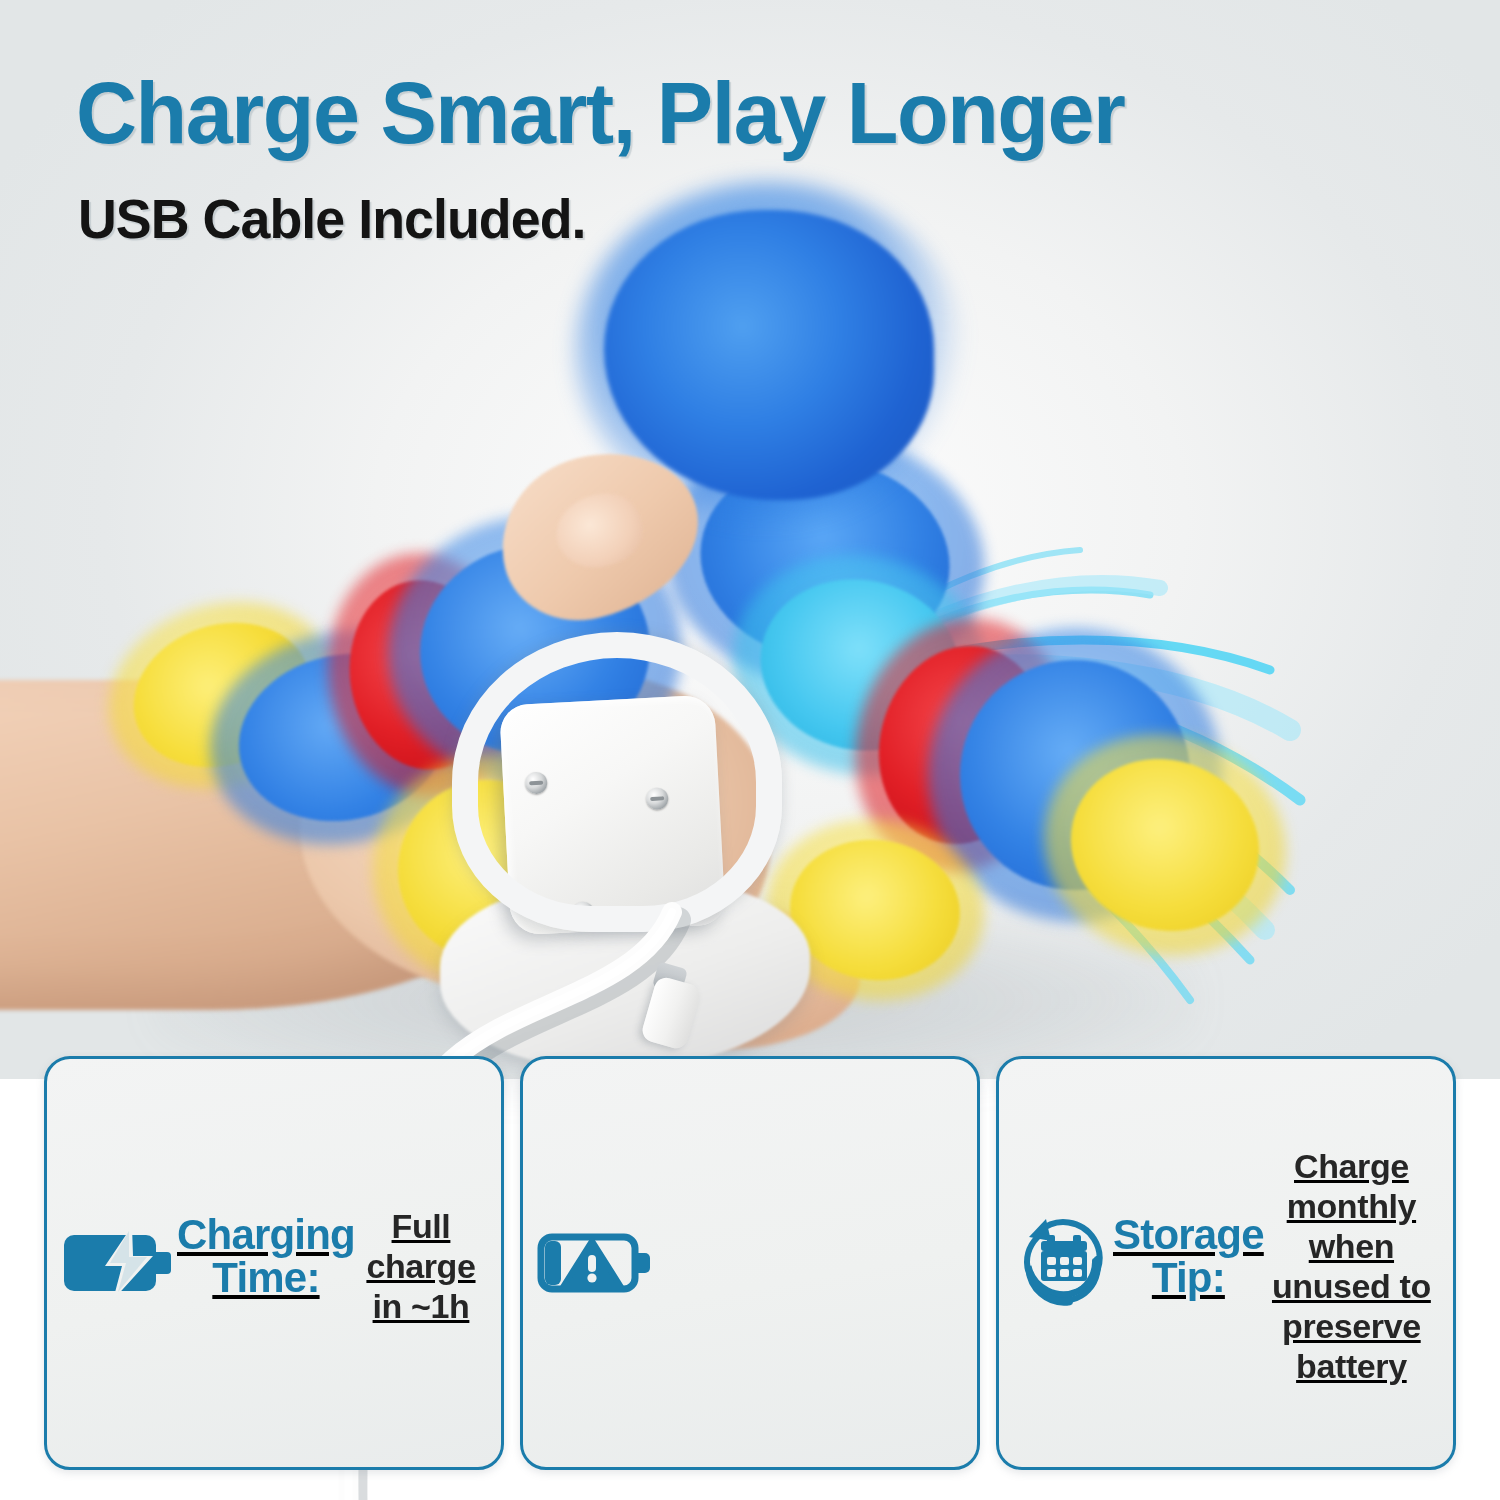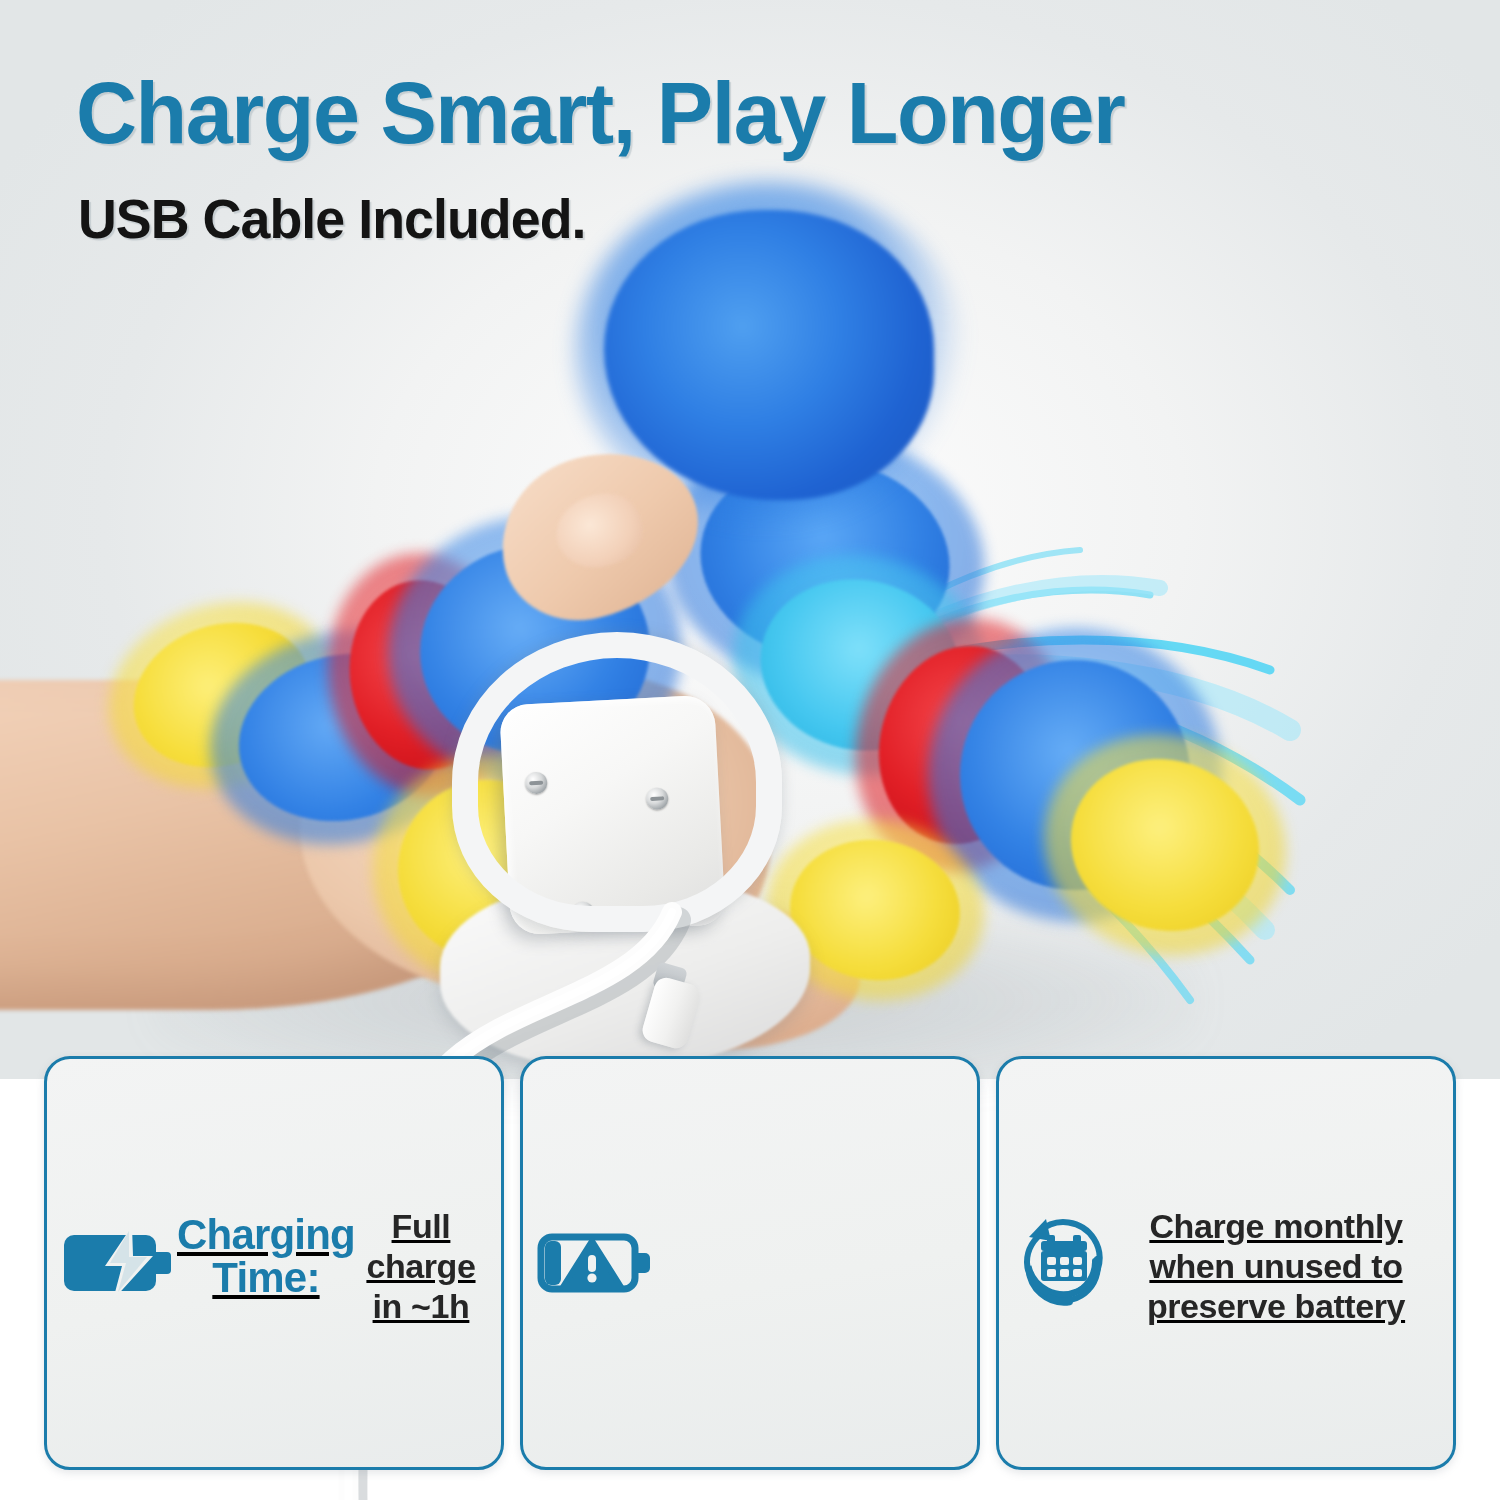--- a/index.html
+++ b/index.html
@@ -294,17 +294,18 @@
           <g fill="#f0f2f1">
             <rect x="34" y="42" width="9" height="8" rx="2"></rect>
             <rect x="47" y="42" width="9" height="8" rx="2"></rect>
             <rect x="60" y="42" width="9" height="8" rx="2"></rect>
             <rect x="34" y="54" width="9" height="8" rx="2"></rect>
             <rect x="47" y="54" width="9" height="8" rx="2"></rect>
             <rect x="60" y="54" width="9" height="8" rx="2"></rect>
           </g>
         </svg>
       </div>
+      <div class="card-title">Storage Tip:</div>
       <div class="card-body">Charge monthly when unused to preserve battery</div>
     </div>
 
   </div>
 </div>
 
 </body></html>

